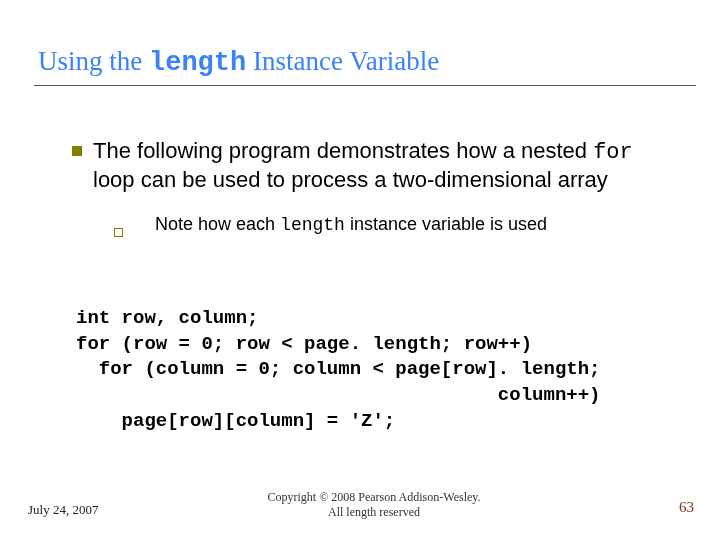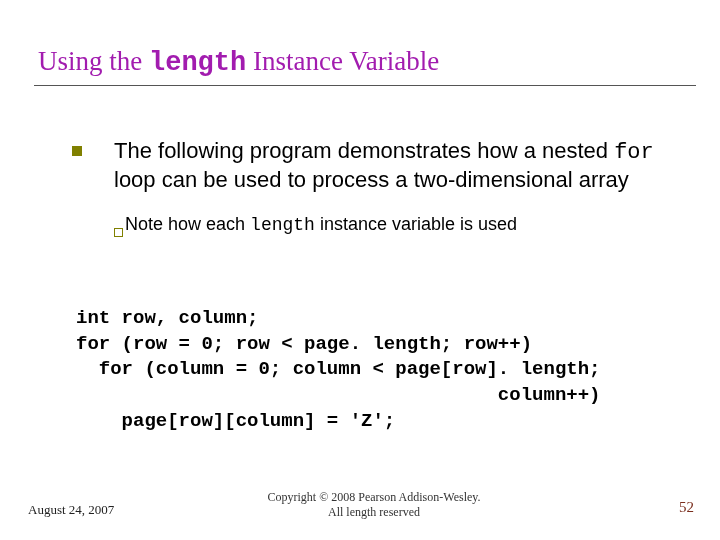--- a/index.html
+++ b/index.html
@@ -17,21 +17,21 @@
     width: 720px;
     height: 540px;
     box-sizing: border-box;
   }
   .title-row {
     position: absolute;
     left: 38px;
     top: 46px;
     right: 38px;
     font-size: 27px;
-    color: #a21caf;
+    color: #3b82f6;
     font-family: Georgia, 'Times New Roman', serif;
   }
   .title-row .mono {
     font-family: 'Courier New', Courier, monospace;
     font-weight: bold;
   }
   .title-rule {
     position: absolute;
     left: 34px;
     right: 24px;
@@ -44,21 +44,21 @@
     left: 72px;
     top: 138px;
     width: 590px;
     font-family: Arial, Helvetica, sans-serif;
     font-size: 22px;
     line-height: 1.22;
   }
   .bullet-row {
     display: flex;
     align-items: flex-start;
-    gap: 32px;
+    gap: 11px;
   }
   .bullet-square {
     width: 10px;
     height: 10px;
     background: #808000;
     margin-top: 8px;
     flex: none;
   }
   .bullet-square.small {
     width: 7px;
@@ -69,21 +69,21 @@
   }
   .bullet-text .mono {
     font-family: 'Courier New', Courier, monospace;
   }
   .sub {
     margin-left: 42px;
     margin-top: 20px;
     font-size: 18px;
   }
   .sub .bullet-row {
-    gap: 2px;
+    gap: 32px;
     align-items: flex-end;
   }
   .code-block {
     position: absolute;
     left: 76px;
     top: 306px;
     font-family: 'Courier New', Courier, monospace;
     font-weight: bold;
     font-size: 19px;
     line-height: 1.35;
@@ -145,20 +145,20 @@
       </div>
     </div>
   </div>
 
   <div class="code-block">int row, column;
 for (row = 0; row &lt; page. length; row++)
   for (column = 0; column &lt; page[row]. length;
                                      column++)
     page[row][column] = 'Z';</div>
 
-  <div class="footer-date">August 24, 2007</div>
+  <div class="footer-date">July 24, 2007</div>
   <div class="footer-copy">
     <span>Copyright © 2008 Pearson Addison-Wesley.</span><br>
     <span>All length reserved</span>
   </div>
-  <div class="footer-num">52</div>
+  <div class="footer-num">63</div>
 
 </div>
 
 </body></html>

